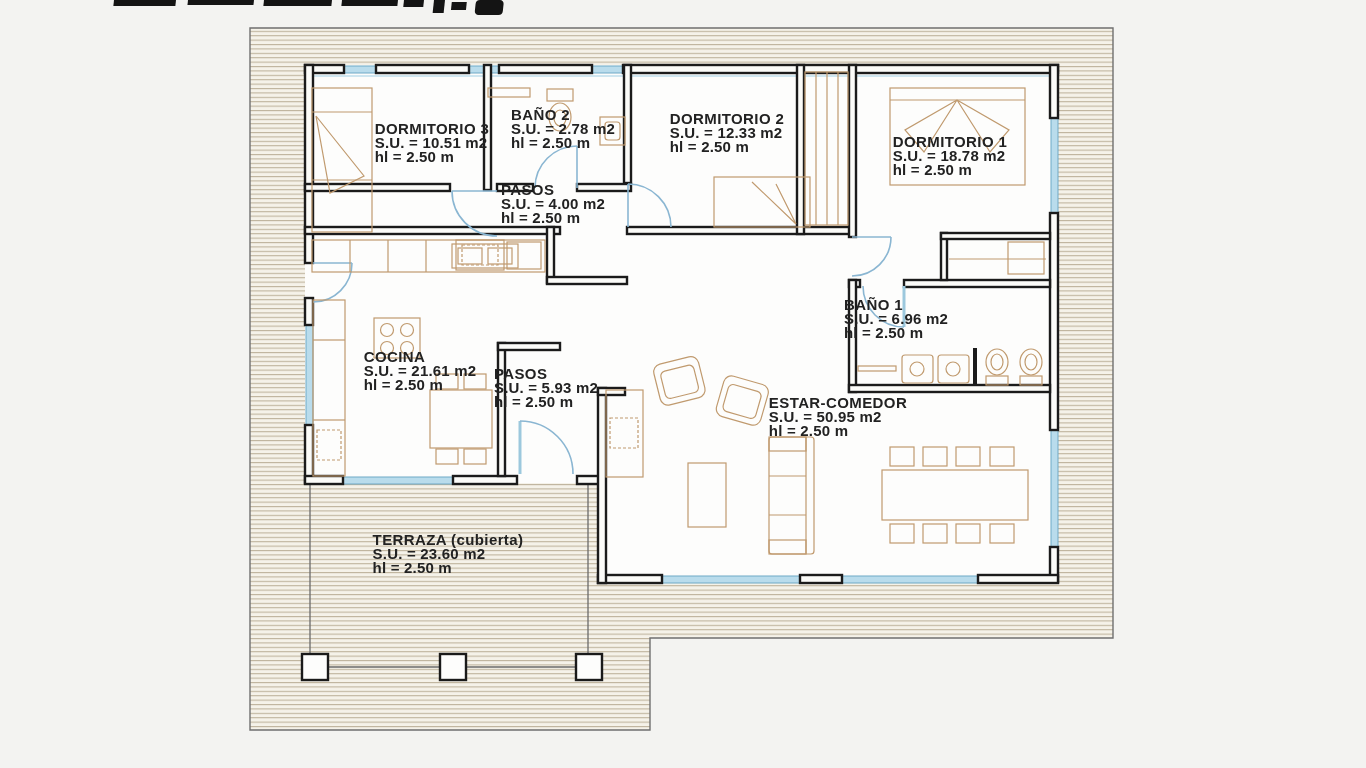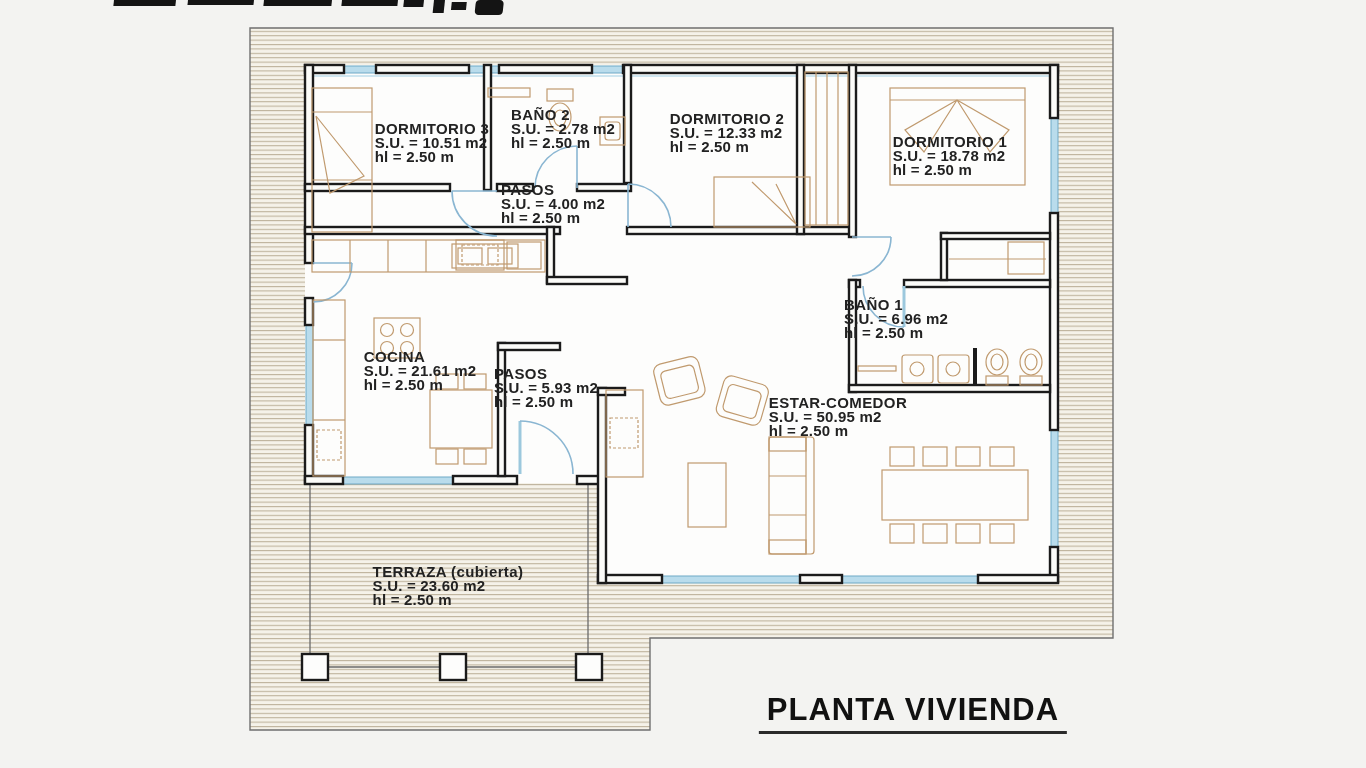--- a/index.html
+++ b/index.html
@@ -308,21 +308,20 @@
 <div class="room-label" style="left:896px;top:298px">
   <div class="rname">BAÑO 1</div>
   <div>S.U. = 6.96 m2</div>
   <div>hl = 2.50 m</div>
 </div>
 <div class="room-label" style="left:838px;top:396px">
   <div class="rname">ESTAR-COMEDOR</div>
   <div>S.U. = 50.95 m2</div>
   <div>hl = 2.50 m</div>
 </div>
-<div class="room-label" style="left:448px;top:565px">
+<div class="room-label" style="left:448px;top:533px">
   <div class="rname">TERRAZA (cubierta)</div>
   <div>S.U. = 23.60 m2</div>
   <div>hl = 2.50 m</div>
 </div>
 
-<div id="plan-title">PLANTA VIVIENDA</div>
 
 </div>
 
 </body></html>

